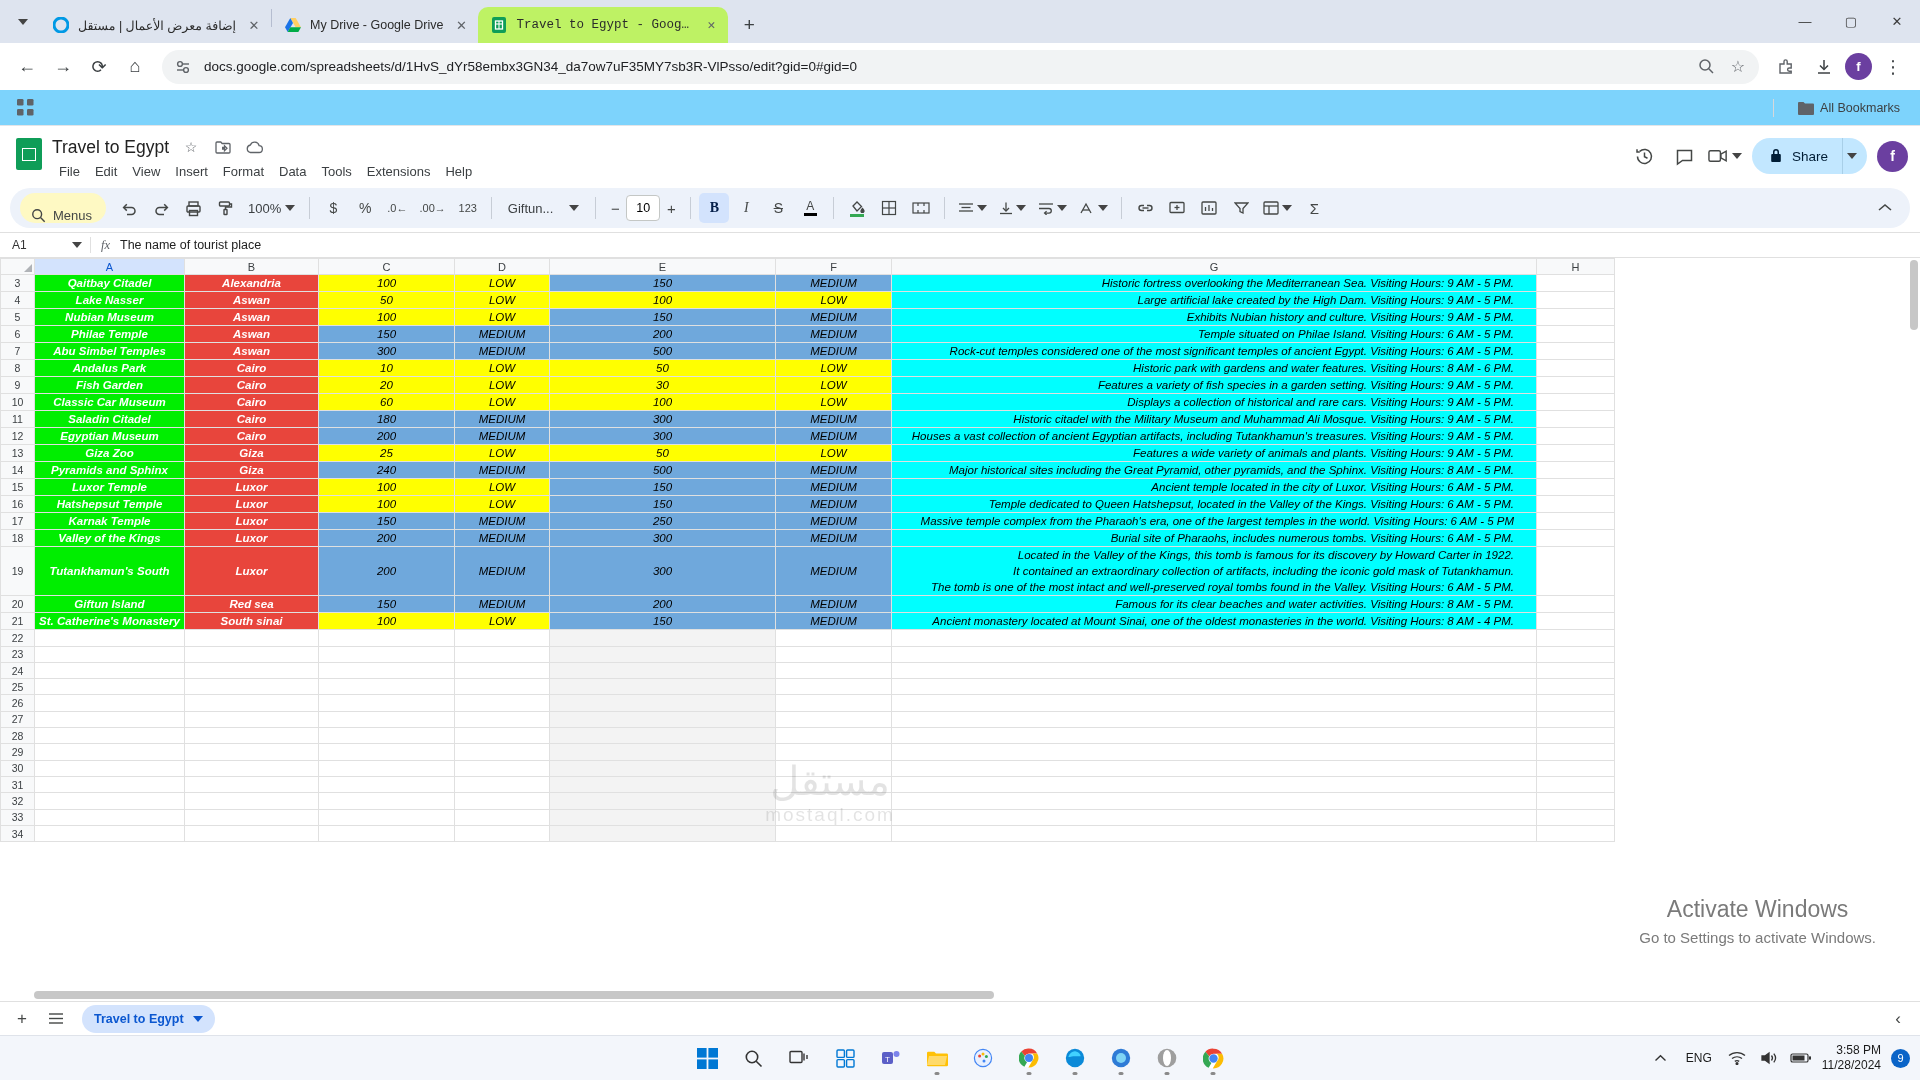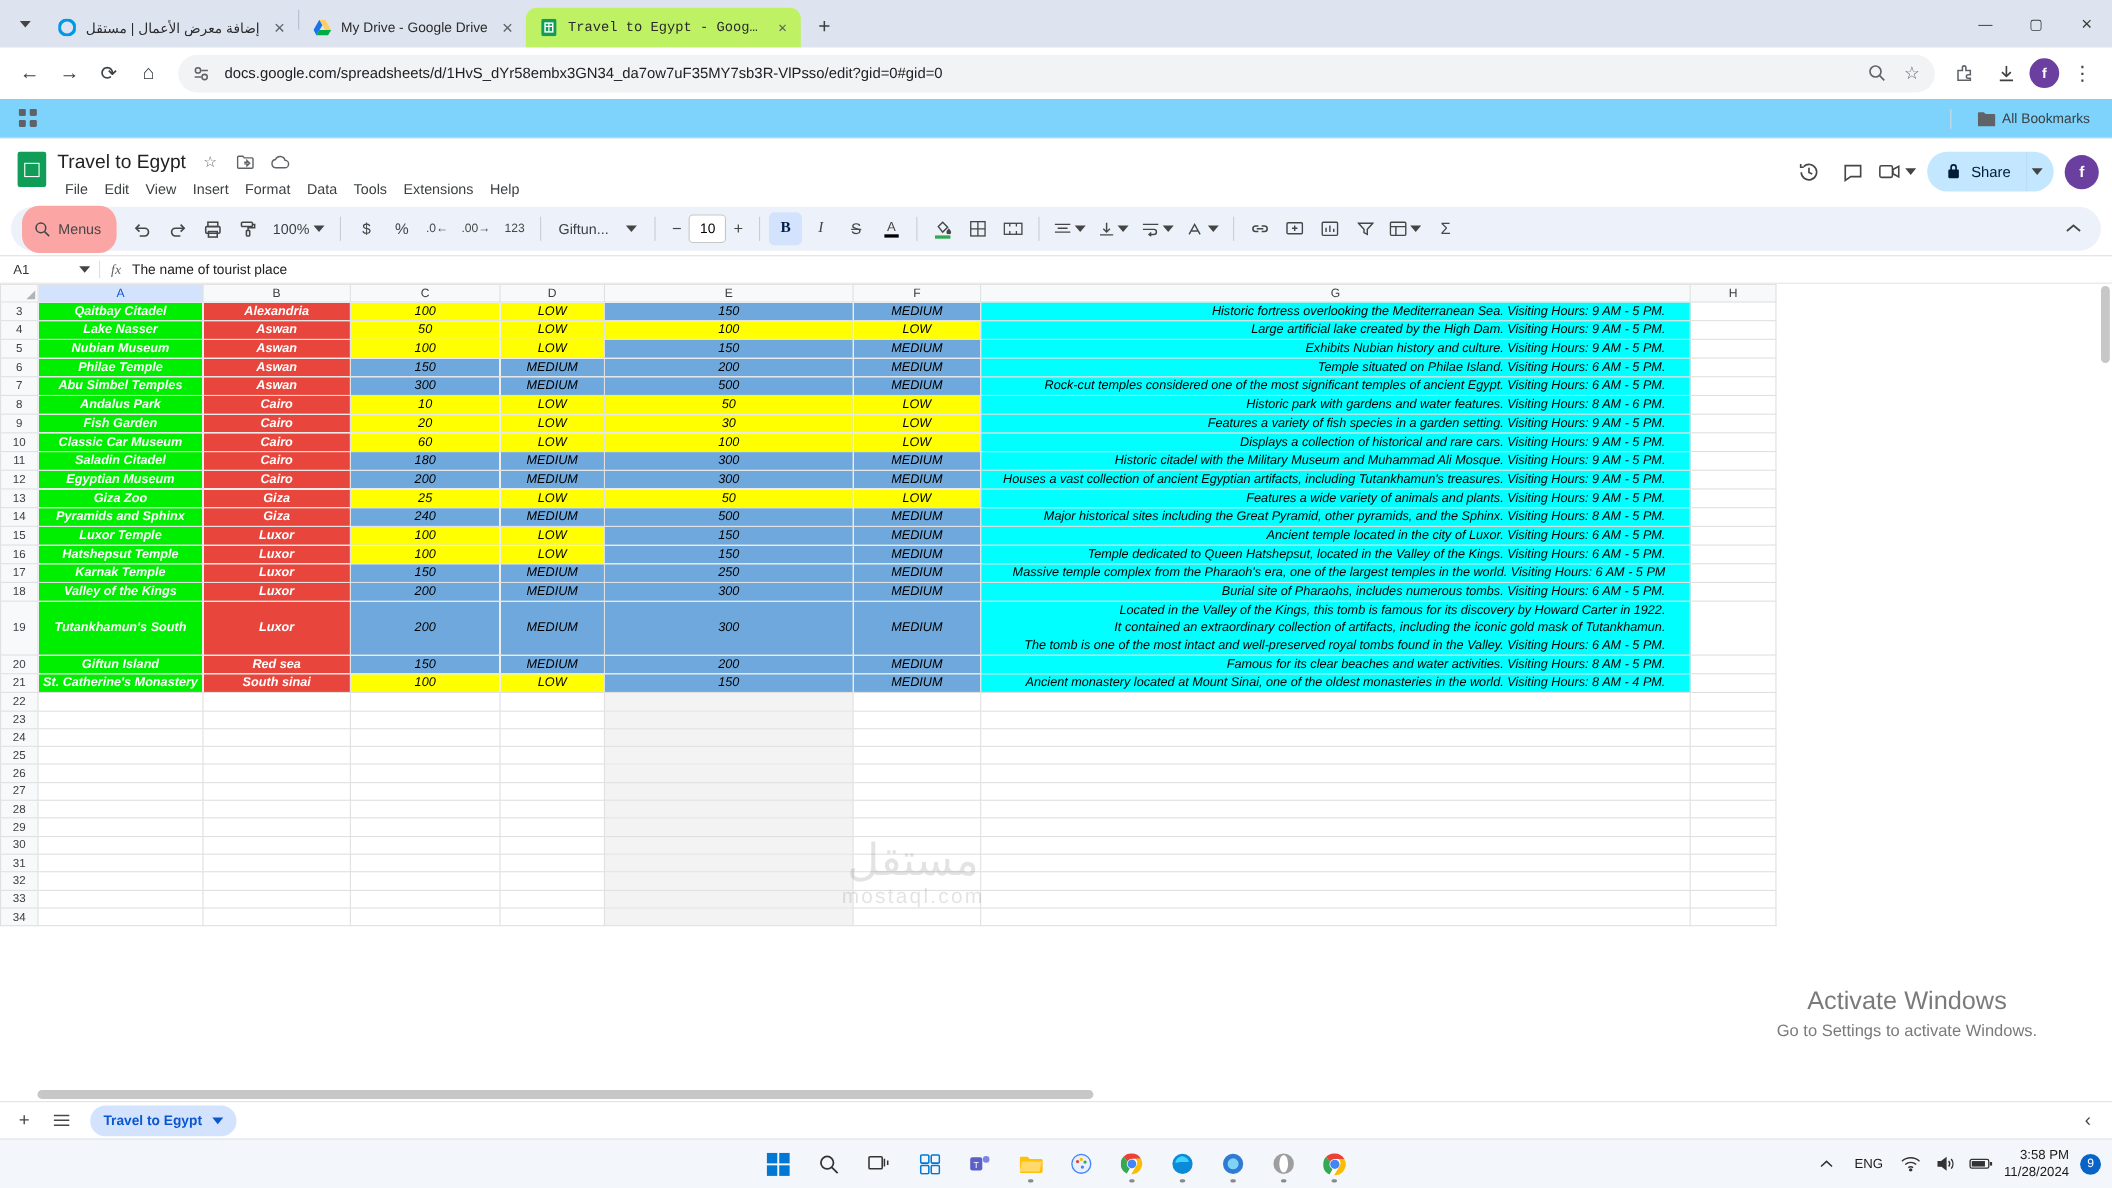--- a/index.html
+++ b/index.html
@@ -74,21 +74,21 @@
                  padding: 0 10px 0 4px; border-left: 1px solid #a8cfe8; }
   .head-avatar { width: 31px; height: 31px; border-radius: 50%; background: #6b3fa0; color: #fff; font-size: 14px;
                  display: flex; align-items: center; justify-content: center; font-weight: bold; margin-left: 4px; }
 
   
   .toolbar { height: 40px; margin: 0 10px 4px 10px; background: #edf2fa; border-radius: 20px; display: flex;
              align-items: center; padding: 0 10px; gap: 2px; }
   .tb { height: 30px; min-width: 30px; padding: 0 5px; display: flex; align-items: center; justify-content: center;
         border-radius: 5px; color: #444746; font-size: 14px; }
   .tb.active { background: #d3e3fd; color: #041e49; }
-  .menus-pill { height: 43px; background: #fca5a5; border-radius: 16px; display: flex; align-items: center; gap: 7px;
+  .menus-pill { height: 30px; background: #fef9c3; border-radius: 16px; display: flex; align-items: flex-end; gap: 7px;
                 padding: 0 14px 0 11px; font-size: 13px; color: #444746; margin-right: 6px; }
   .tb-sep { width: 1px; height: 22px; background: #c7cdd6; margin: 0 6px; }
   .zoom-box { display: flex; align-items: center; gap: 4px; font-size: 13px; color: #3c4043; padding: 0 6px; height: 30px; border-radius: 5px;}
   .font-box { display: flex; align-items: center; gap: 16px; font-size: 13px; color: #3c4043; padding: 0 8px; height: 30px; border-radius: 5px; }
   .fsize { display: flex; align-items: center; height: 26px; }
   .fsize .minus, .fsize .plus { width: 22px; text-align: center; color: #444746; font-size: 15px; }
   .fsize .val { width: 34px; height: 26px; border: 1px solid #c4c7c5; border-radius: 4px; background:#fff;
                 display:flex; align-items:center; justify-content:center; font-size: 12.5px; }
   .tb .bold { font-weight: bold; font-family: "Liberation Serif", serif; }
   .tb .ital { font-style: italic; font-family: "Liberation Serif", serif; }
@@ -121,21 +121,21 @@
   td.desc   { background: #00ffff; color: #000; font-style: italic; text-align: right; padding-right: 22px; white-space: normal; line-height: 16px;}
   td.blank { background: #fff; }
   td.shade { background: #f3f3f3; }
 
   
   .watermark { position: absolute; left: 700px; top: 500px; width: 260px; text-align: center; opacity: .13; pointer-events: none; }
   .wm-ar { font-size: 40px; color: #333; }
   .wm-en { font-size: 19px; color: #333; letter-spacing: 2px; }
 
   
-  .activate { position: absolute; right: 68px; bottom: 55px; text-align: center; color: #7a7a7a; pointer-events: none; }
+  .activate { position: absolute; right: 44px; bottom: 55px; text-align: center; color: #7a7a7a; pointer-events: none; }
   .activate .a1 { font-size: 23px; margin-bottom: 6px; }
   .activate .a2 { font-size: 15px; }
 
   
   .sheetbar { height: 34px; border-top: 1px solid #e0e0e0; display: flex; align-items: center; padding: 0 8px; gap: 6px; background:#fff; }
   .sb-ic { width: 28px; height: 28px; display:flex; align-items:center; justify-content:center; color: #444746; font-size: 17px; border-radius: 50%; }
   .sheet-tab { height: 28px; background: #d3e3fd; color: #0b57d0; border-radius: 14px; display:flex; align-items:center;
                gap: 9px; padding: 0 12px; font-size: 12.5px; font-weight: bold; margin-left: 6px; }
   .sb-right { margin-left: auto; display: flex; align-items: center; gap: 4px; color: #444746; }
 

